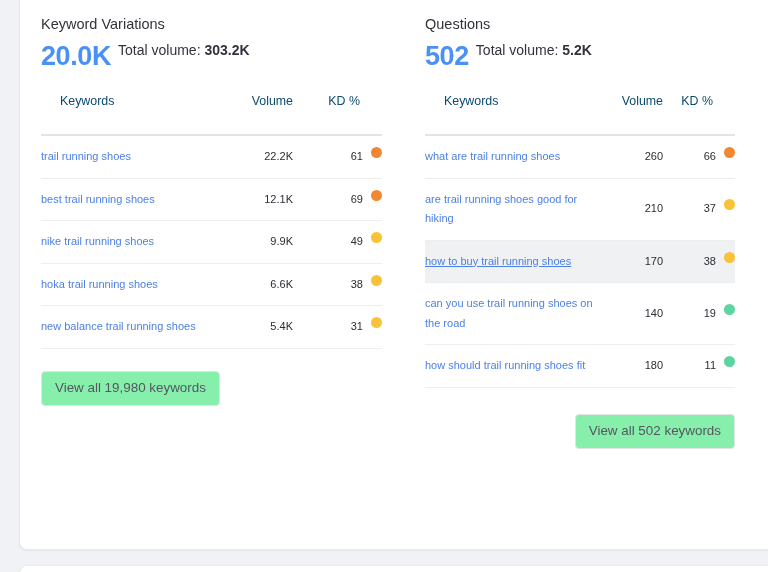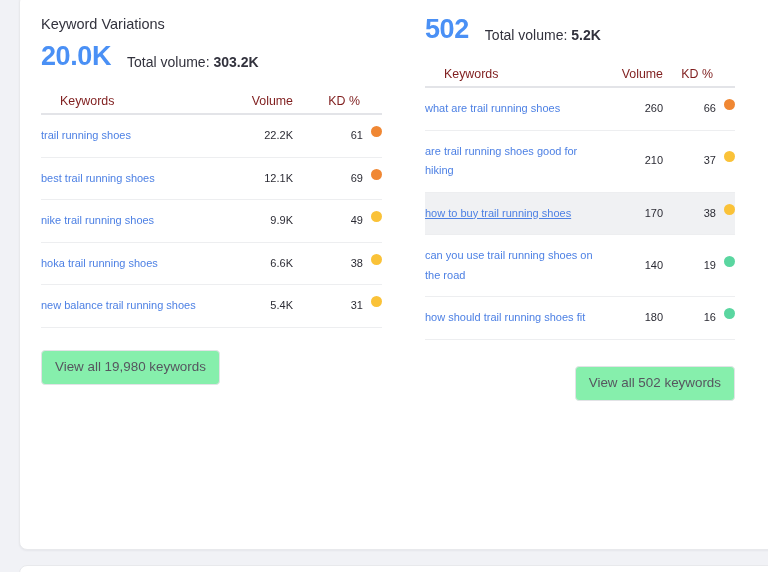--- a/index.html
+++ b/index.html
@@ -60,22 +60,22 @@
   
   .block-title {
     font-size: 14.5px;
     color: #32323d;
     line-height: 18px;
     margin: 0 0 9px 0;
     font-weight: 400;
   }
   .summary {
     display: flex;
-    align-items: flex-end;
-    gap: 16px;
+    align-items: flex-start;
+    gap: 7px;
     margin-bottom: 24px;
     white-space: nowrap;
   }
   .big-number {
     font-size: 27px;
     line-height: 28px;
     font-weight: 700;
     color: #4a90f5;
     letter-spacing: -0.4px;
   }
@@ -87,23 +87,23 @@
 
   
   table.kw {
     width: 100%;
     border-collapse: collapse;
     table-layout: fixed;
   }
   table.kw th {
     font-size: 12.4px;
     font-weight: 400;
-    color: #7f1d1d;
+    color: #0c4a6e;
     text-align: left;
-    padding: 0 0 5px 0;
+    padding: 0 0 26px 0;
     border-bottom: 2px solid #e3e4e8;
     vertical-align: bottom;
   }
   table.kw th.num, table.kw td.num { text-align: right; }
   table.kw th.kd { text-align: right; padding-right: 22px; }
 
   table.kw td {
     font-size: 11px;
     color: #2c2c35;
     border-bottom: 1px solid #edeef0;
@@ -262,20 +262,21 @@
             </tr>
           </tbody>
         </table>
 
         <div class="btn-row">
           <button class="viewall">View all 19,980 keywords</button>
         </div>
       </div>
 
       <div class="col col-right">
+        <h3 class="block-title">Questions</h3>
 
         <div class="summary">
           <span class="big-number">502</span>
           <span class="total-volume"><span>Total volume:</span>
             <b>5.2K</b>
           </span>
         </div>
 
         <table class="kw">
           <colgroup>
@@ -339,21 +340,21 @@
                 </span>
               </td>
             </tr>
             <tr>
               <td class="kwcell">
                 <a class="kwlink">how should trail running shoes fit</a>
               </td>
               <td class="num">180</td>
               <td class="kdcell">
                 <span class="kd-wrap">
-                  <span>16</span>
+                  <span>11</span>
                   <span class="dot" style="background: rgb(90, 214, 160);"></span>
                 </span>
               </td>
             </tr>
           </tbody>
         </table>
 
         <div class="btn-row right">
           <button class="viewall">View all 502 keywords</button>
         </div>

